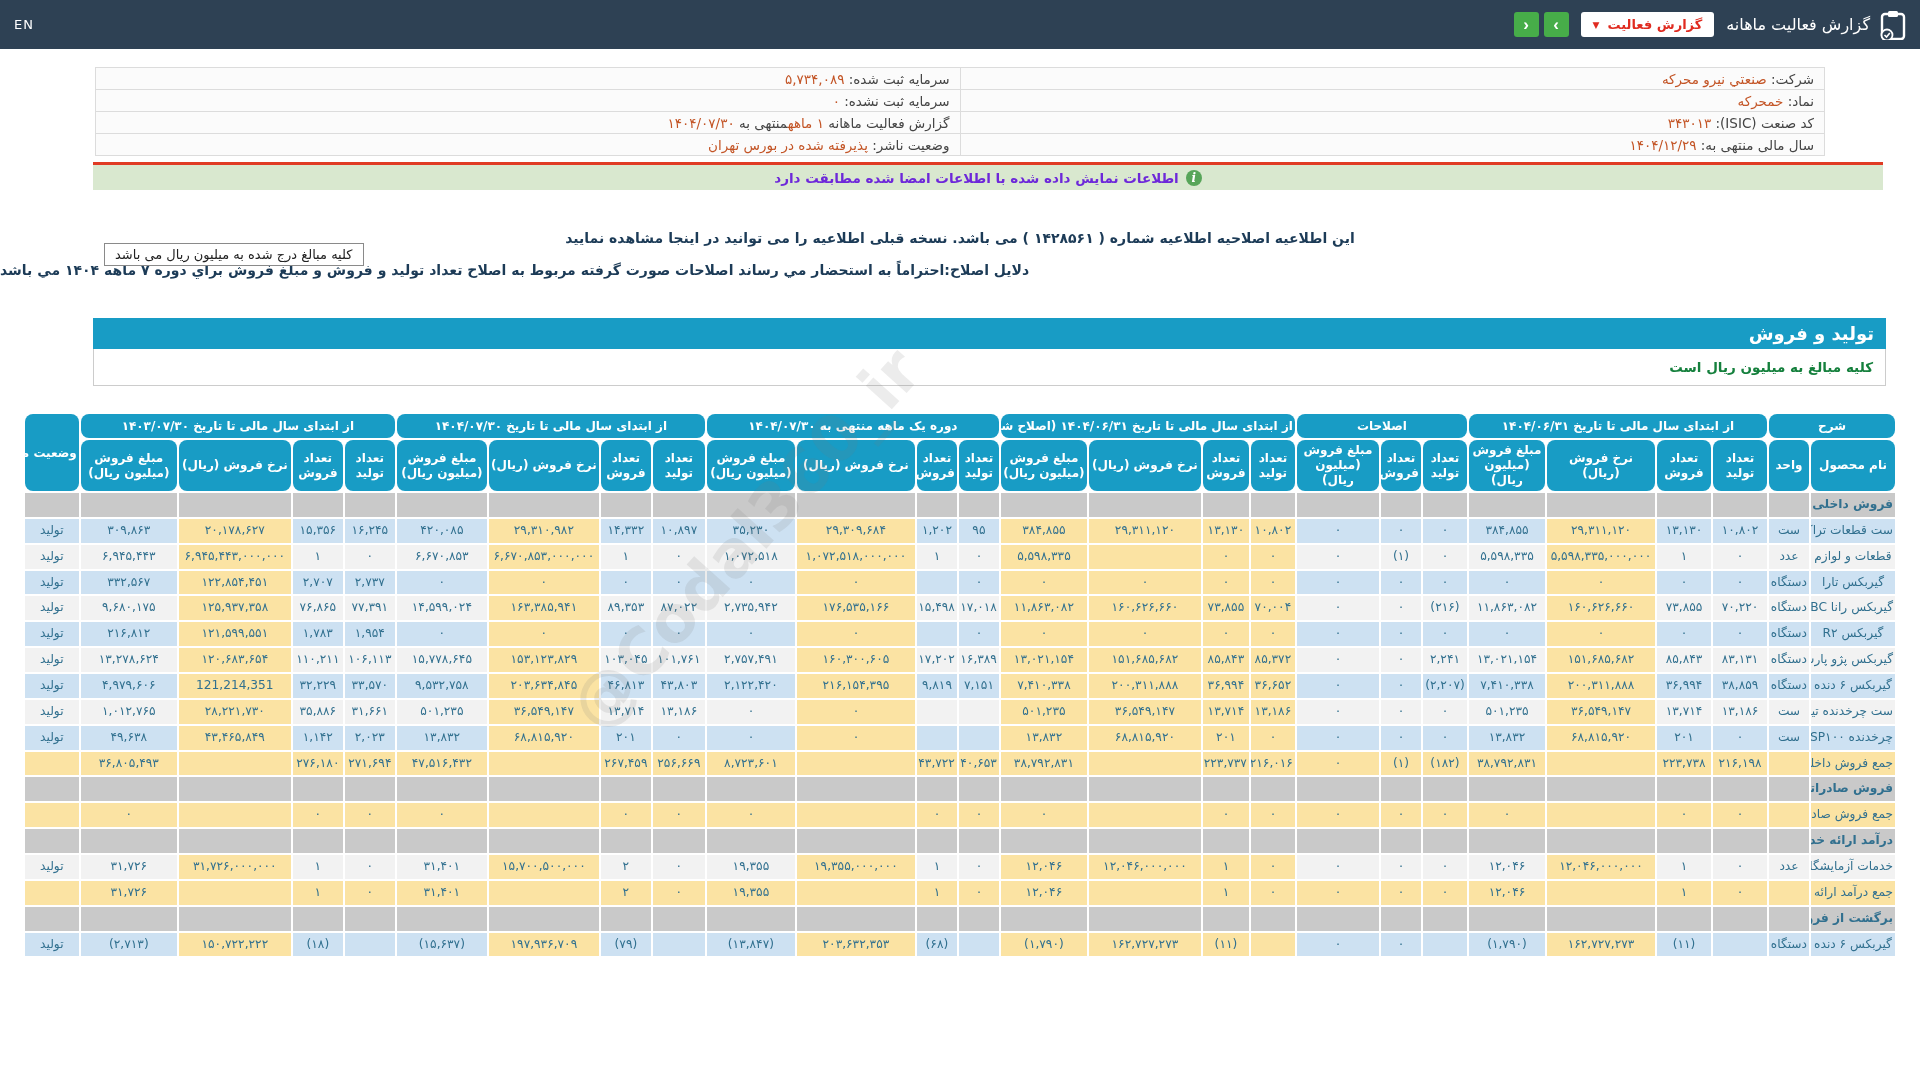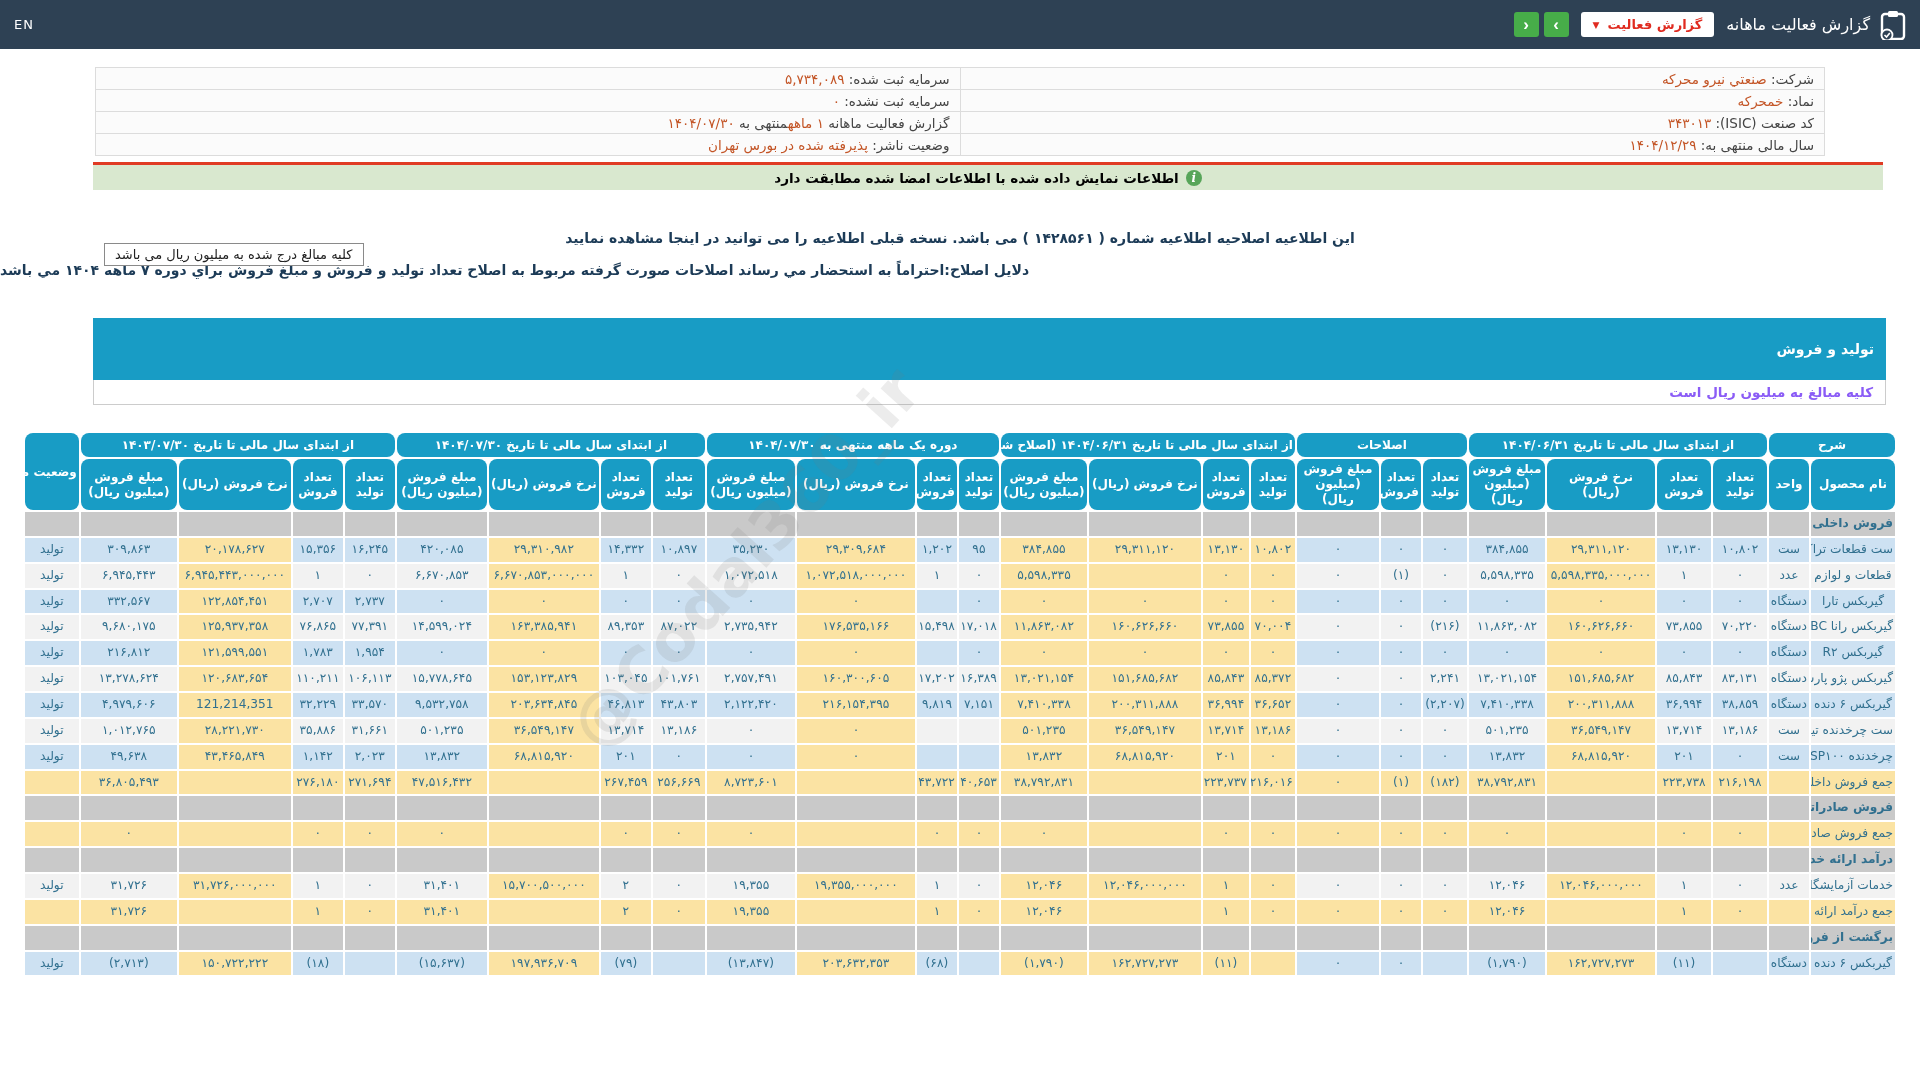--- a/index.html
+++ b/index.html
@@ -18,36 +18,36 @@
   .en-link { color:#fff; font-size:13px; margin-right:auto; cursor:pointer; letter-spacing:1px; }
   
   .info-wrap { margin:18px 95px 0 95px; }
   .info-table { width:100%; border-collapse:collapse; background:#fbfbfb; }
   .info-table td { border:1px solid #dcdcdc; font-size:13.5px; color:#444;
     padding:2px 10px; height:22px; width:50%; }
   .orange { color:#c35425; }
   .redline { height:3px; background:#e03b24; margin:6px 37px 0 93px; }
   .green-bar { margin:0 37px 0 93px; background:#d9e8cf; height:25px; display:flex;
     align-items:center; justify-content:center; gap:7px; }
-  .green-bar span.msg { color:#000000; font-size:13.5px; font-weight:bold; }
+  .green-bar span.msg { color:#6d28d9; font-size:13.5px; font-weight:bold; }
   .info-icon { width:16px; height:16px; border-radius:50%; background:#57a559; color:#fff;
     font-size:12px; font-weight:bold; text-align:center; line-height:16px; font-style:italic;
     font-family:"DejaVu Serif", serif; }
   
   .content { position:relative; }
   .mrial-box { position:absolute; top:13px; left:104px; border:1px solid #8a8a8a;
     font-size:13px; color:#222; padding:3px 10px; background:#fff; }
   .amend-line1 { margin-top:40px; text-align:center; font-size:14px; font-weight:bold; color:#1c3b57; }
   .amend-line1 a { color:#1c3b57; cursor:pointer; }
   .amend-line2 { margin-top:16px; text-align:left; font-size:14px; font-weight:bold; color:#1c3b57; }
   
-  .section-bar { margin:40px 34px 0 93px; background:#189cc5; color:#fff; font-size:14px;
-    font-weight:bold; padding:23px 12px; }
+  .section-bar { margin:40px 34px 0 93px; background:#189cc5; color:#fff; font-size:18px;
+    font-weight:bold; padding:5px 12px; }
   .amounts-note { margin:0 34px 0 93px; border:1px solid #ccc; border-top:none; background:#fff;
-    color:#8b5cf6; font-size:13.5px; font-weight:bold; padding:4px 12px; }
+    color:#15803d; font-size:13.5px; font-weight:bold; padding:10px 12px; }
   
   .tbl-wrap { margin:26px 23px 0 23px; position:relative; }
   table.main { border-collapse:separate; border-spacing:2px; table-layout:fixed; width:1874px;
     background:#fff; direction:rtl; }
   table.main th { background:#189cc5; color:#fff; font-size:12px; font-weight:bold;
     padding:3px 2px; vertical-align:middle; text-align:center; overflow:hidden;border-radius:8px; }
   table.main thead tr.grp th { height:24px; white-space:nowrap; }
   table.main thead tr.sub th { height:48px; line-height:1.25; }
   table.main td { font-size:12.2px; color:#31708f; text-align:center; padding:4px 2px;
     vertical-align:middle; line-height:1.3; white-space:nowrap; overflow:hidden; }

